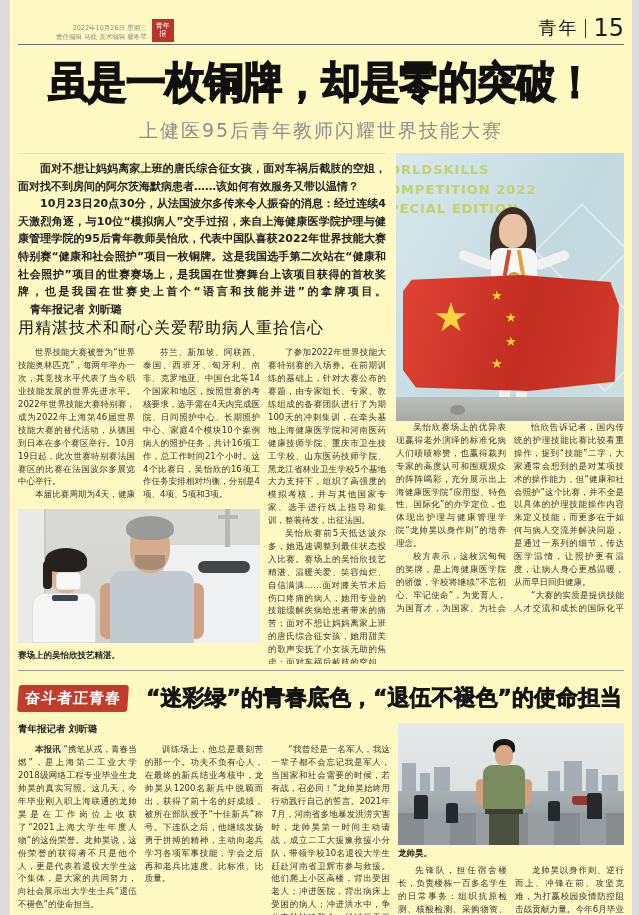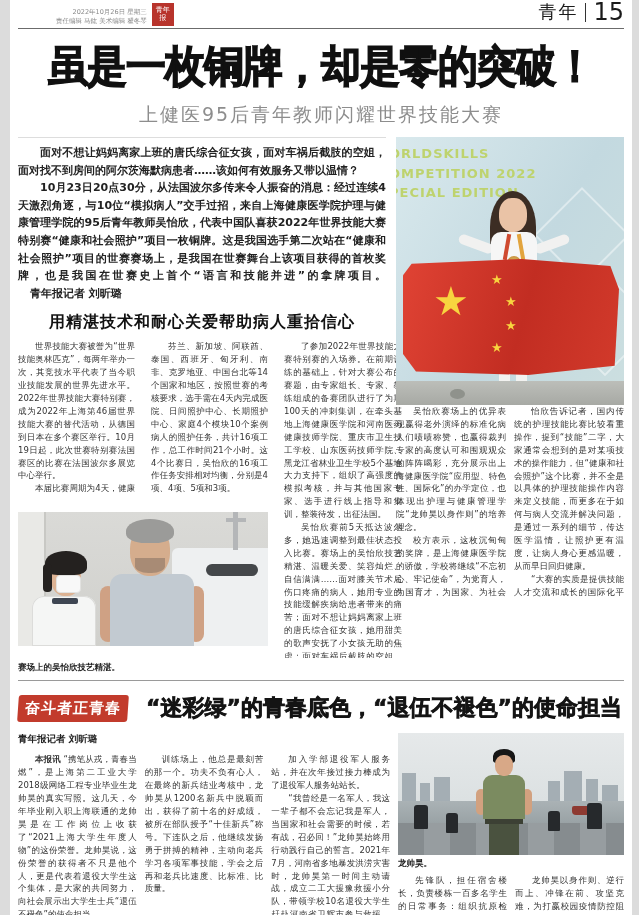--- a/index.html
+++ b/index.html
@@ -1,17 +1,17 @@
 <!DOCTYPE html>
 <html><head>
 <meta charset="utf-8">
 <style>
   html,body{margin:0;padding:0;}
   body{width:639px;height:915px;background:#dcdcdc;font-family:"DejaVu Sans",sans-serif;overflow:hidden;}
-  .paper{position:relative;width:622px;height:915px;margin-left:10px;background:#ffffff;box-sizing:border-box;padding:0 8px;overflow:hidden;}
+  .paper{position:relative;width:622px;height:915px;margin-left:10px;background:#fef9c3;box-sizing:border-box;padding:16px 8px;overflow:hidden;}
 
   
   .hdr{display:flex;align-items:flex-end;height:26px;border-bottom:1.5px solid #6b6b6b;padding-bottom:2px;}
   .hdr-date{margin-left:38px;text-align:right;font-size:6.5px;line-height:1.35;color:#8a8a8a;}
   .hdr-logo{width:22px;height:23px;margin-left:5px;background:#b8342c;color:#fff;
     font-family:"DejaVu Serif",serif;font-size:7px;line-height:1.05;display:flex;align-items:center;
     justify-content:center;text-align:center;word-break:break-all;padding:1px;box-sizing:border-box;}
   .hdr-right{margin-left:auto;display:flex;align-items:center;gap:7px;}
   .hdr-section{font-size:18px;color:#1a1a1a;letter-spacing:2px;}
   .hdr-vbar{width:1px;height:19px;background:#333;}
@@ -23,22 +23,22 @@
   .a1-subtitle{margin-top:10px;text-align:center;font-size:19px;color:#8d8d8d;letter-spacing:2px;}
   .a1-main{display:flex;gap:10px;margin-top:9px;}
   .a1-left{width:368px;}
   .a1-right{width:228px;}
 
   .lead{border-top:1px solid #ddd;padding-top:6px;font-size:11px;font-weight:600;line-height:1.6;
     color:#222;text-align:justify;}
   .lead p{margin:0;text-indent:2em;}
   .byline-inline{font-weight:700;padding-left:12px;white-space:nowrap;}
 
-  .s1-title{font-size:16px;font-weight:700;text-align:center;margin:10px 0 7px;color:#111;letter-spacing:1px;}
-  .a1-grid{display:grid;grid-template-columns:117px 117px 118px;column-gap:8px;row-gap:4px;gap:16px;}
+  .s1-title{font-size:16px;font-weight:400;margin:0 0 7px;color:#111;letter-spacing:1px;}
+  .a1-grid{display:grid;grid-template-columns:117px 117px 118px;column-gap:8px;row-gap:4px;}
   .news{font-size:8.5px;line-height:1.52;color:#333;text-align:justify;overflow:hidden;}
   .news p{margin:0;text-indent:2em;}
   .h156{height:156px;} .h318{height:318px;grid-row:1/4;} .h192{height:192px;}
   .pcap{font-size:8.5px;font-weight:700;color:#222;}
 
   .photo{position:relative;overflow:hidden;}
   .ph1{grid-column:1/3;grid-row:2;height:134px;background:linear-gradient(#dadad7,#d0d0cc);}
   .cap1{grid-column:1/3;grid-row:3;}
 
   
@@ -252,21 +252,20 @@
       <div class="a2-cols">
         <div class="news">
           <p><b class="lead-tag">本报讯</b> <span>“携笔从戎，青春当燃”，是上海第二工业大学2018级网络工程专业毕业生龙帅昊的真实写照。这几天，今年毕业刚入职上海联通的龙帅昊是在工作岗位上收获了“2021上海大学生年度人物”的这份荣誉。龙帅昊说，这份荣誉的获得者不只是他个人，更是代表着退役大学生这个集体，是大家的共同努力，向社会展示出大学生士兵“退伍不褪色”的使命担当。</span></p>
 
         </div>
         <div class="news">
           <p>训练场上，他总是最刻苦的那一个。功夫不负有心人，在最终的新兵结业考核中，龙帅昊从1200名新兵中脱颖而出，获得了前十名的好成绩，被所在部队授予“十佳新兵”称号。下连队之后，他继续发扬勇于拼搏的精神，主动向老兵学习各项军事技能，学会之后再和老兵比速度、比标准、比质量。</p>
 
         </div>
         <div class="news">
-          <p>加入学部退役军人服务站，并在次年接过接力棒成为了退役军人服务站站长。</p>
           <p>“我曾经是一名军人，我这一辈子都不会忘记我是军人，当国家和社会需要的时候，若有战，召必回！”龙帅昊始终用行动践行自己的誓言。2021年7月，河南省多地暴发洪涝灾害时，龙帅昊第一时间主动请战，成立二工大援豫救援小分队，带领学校10名退役大学生赶赴河南省卫辉市参与救援。他们爬上小区高楼，背出受困老人；冲进医院，背出病床上受困的病人；冲进洪水中，争分夺秒转移群众。经过三天三夜的连续作战，累计转移出120余名受困群众。</p>
 
         </div>
       </div>
     </div>
 
     <div class="a2-right">
       <div class="photo ph3">
         <div class="b b1"></div>
         <div class="b b2"></div>

